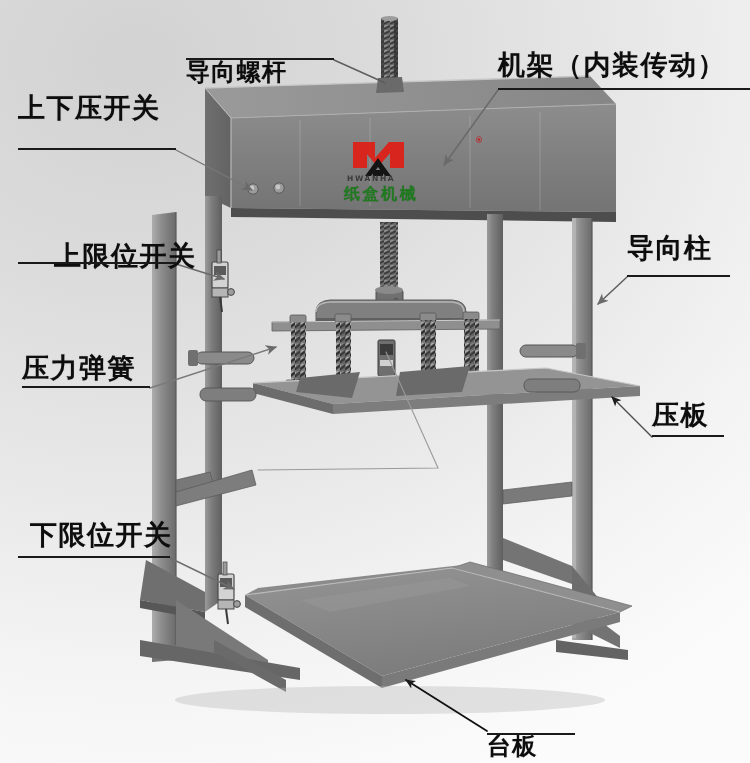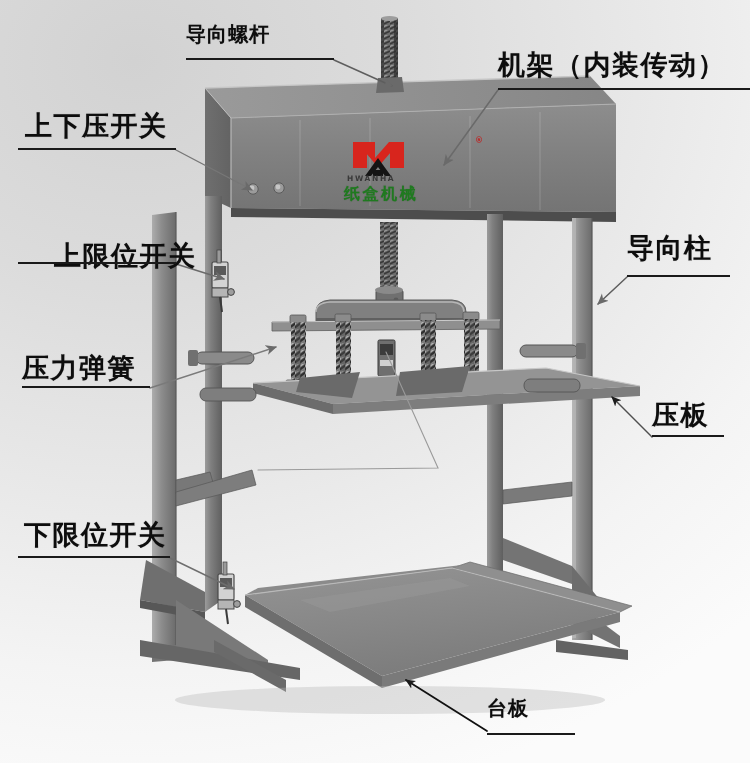--- a/index.html
+++ b/index.html
@@ -16,21 +16,21 @@
   svg.layer{position:absolute;left:0;top:0;width:750px;height:763px;}
   .lbl{
     position:absolute;
     color:#0d0d0d;
     font-weight:700;
     letter-spacing:.055em;
     white-space:nowrap;
     line-height:1;
     text-shadow:0 0 1px rgba(0,0,0,.25);
   }
-  .lbl.s28{font-size:20px;}
+  .lbl.s28{font-size:24px;margin-top:36px;}
   .lbl.s27{font-size:27px;font-family:Liberation Serif, serif;}
   
   .rule{position:absolute;height:2px;background:#1a1a1a;}
   .logo-wrap{position:absolute;}
   .logo-en{
     position:absolute;font-size:7.5px;font-weight:700;color:#3a3a3a;
     letter-spacing:.22em;white-space:nowrap;text-align:center;
   }
   .logo-cn{
     position:absolute;font-size:16px;font-weight:700;color:#1f7a1f;
@@ -343,30 +343,30 @@
       <path d="M487,731 L406,680" stroke="#111111" stroke-width="1.8" marker-end="url(#ah)"></path>
     </g>
   </svg>
 
   <div class="lbl s28" style="left:186px;top:24px;">导向螺杆</div>
   <div class="rule" style="left:186px;top:58px;width:148px;"></div>
 
   <div class="lbl s27" style="left:498px;top:52px;">机架（内装传动）</div>
   <div class="rule" style="left:498px;top:88px;width:252px;"></div>
 
-  <div class="lbl s27" style="left:18px;top:113px;margin-left:7px;">上下压开关</div>
+  <div class="lbl s27" style="left:18px;top:95px;">上下压开关</div>
   <div class="rule" style="left:18px;top:148px;width:158px;"></div>
 
   <div class="lbl s27" style="left:18px;top:243px;margin-left:36px;">上限位开关</div>
   <div class="rule" style="left:18px;top:262px;width:158px;"></div>
 
   <div class="lbl s27" style="left:22px;top:355px;">压力弹簧</div>
   <div class="rule" style="left:22px;top:386px;width:128px;"></div>
 
-  <div class="lbl s27" style="left:24px;top:522px;">下限位开关</div>
+  <div class="lbl s27" style="left:30px;top:522px;">下限位开关</div>
   <div class="rule" style="left:18px;top:556px;width:152px;"></div>
 
   <div class="lbl s27" style="left:627px;top:235px;">导向柱</div>
   <div class="rule" style="left:627px;top:275px;width:103px;"></div>
 
   <div class="lbl s27" style="left:652px;top:402px;">压板</div>
   <div class="rule" style="left:652px;top:435px;width:72px;"></div>
 
   <div class="lbl s28" style="left:487px;top:698px;">台板</div>
   <div class="rule" style="left:487px;top:733px;width:88px;"></div>

